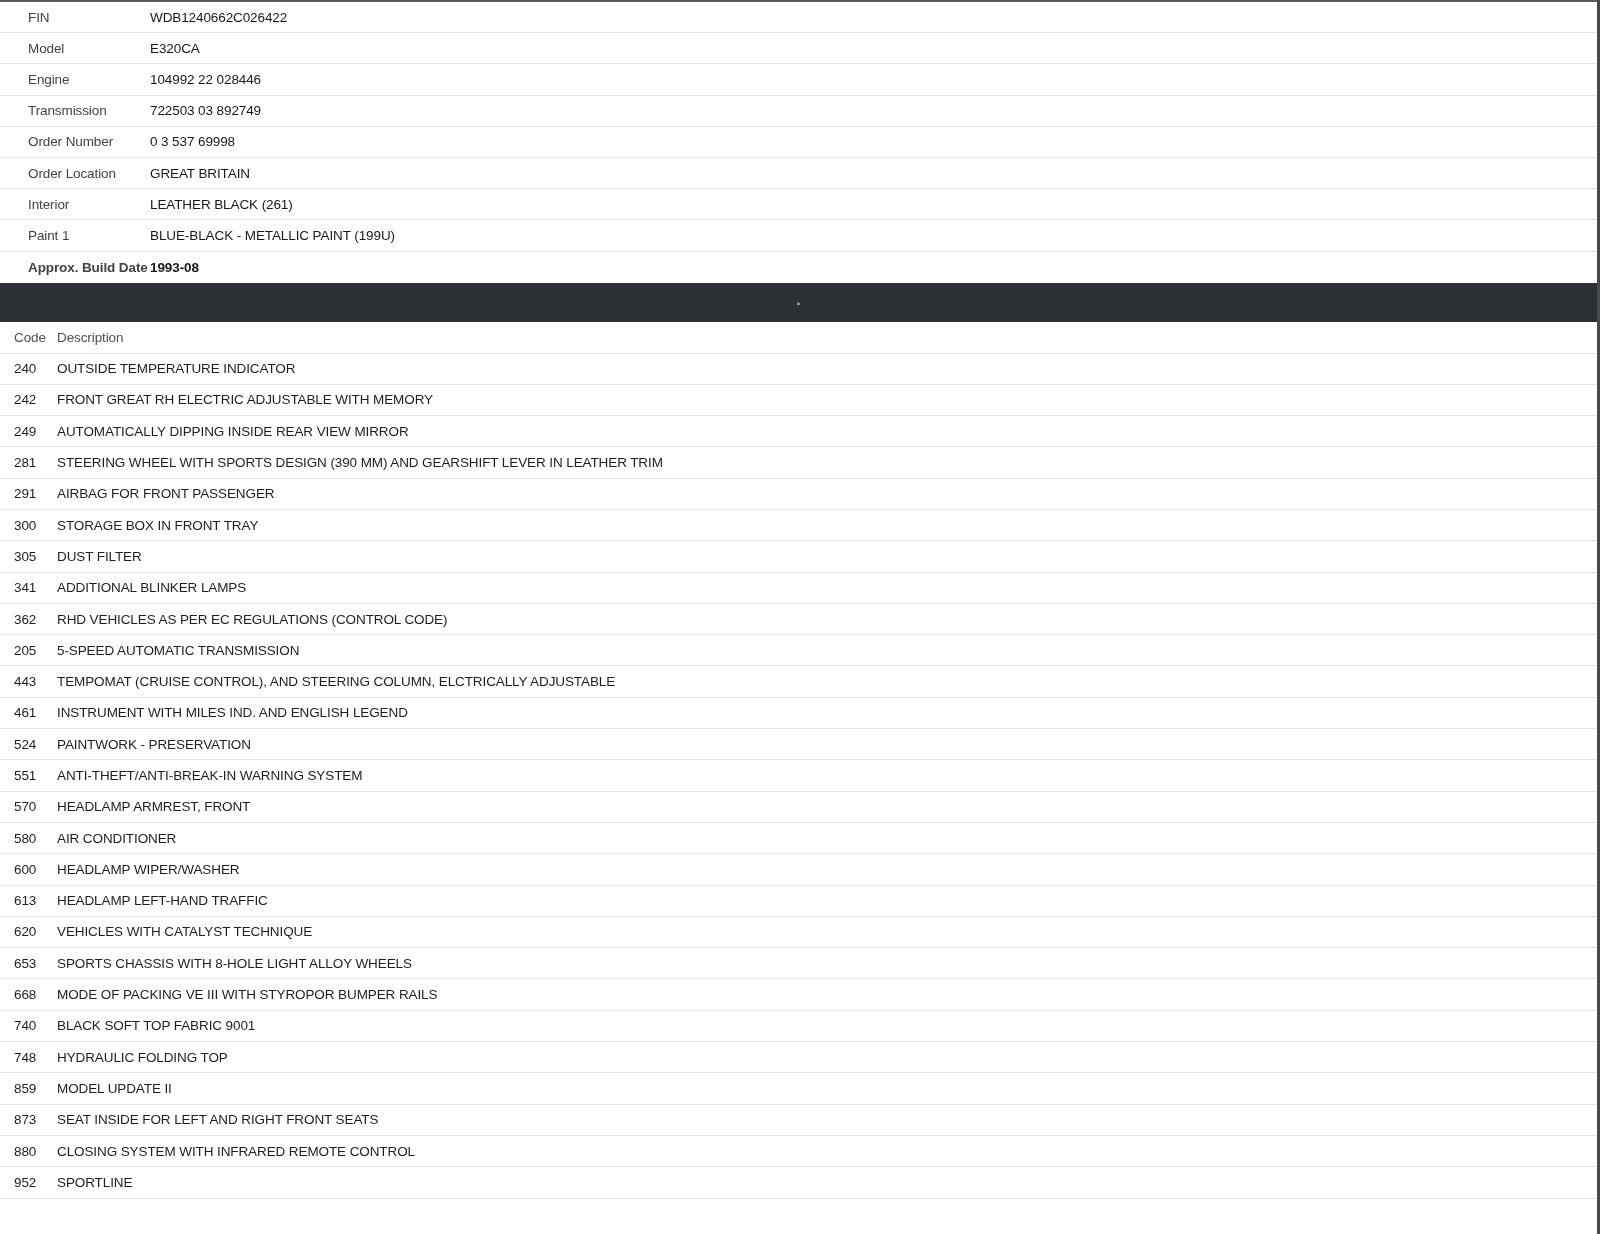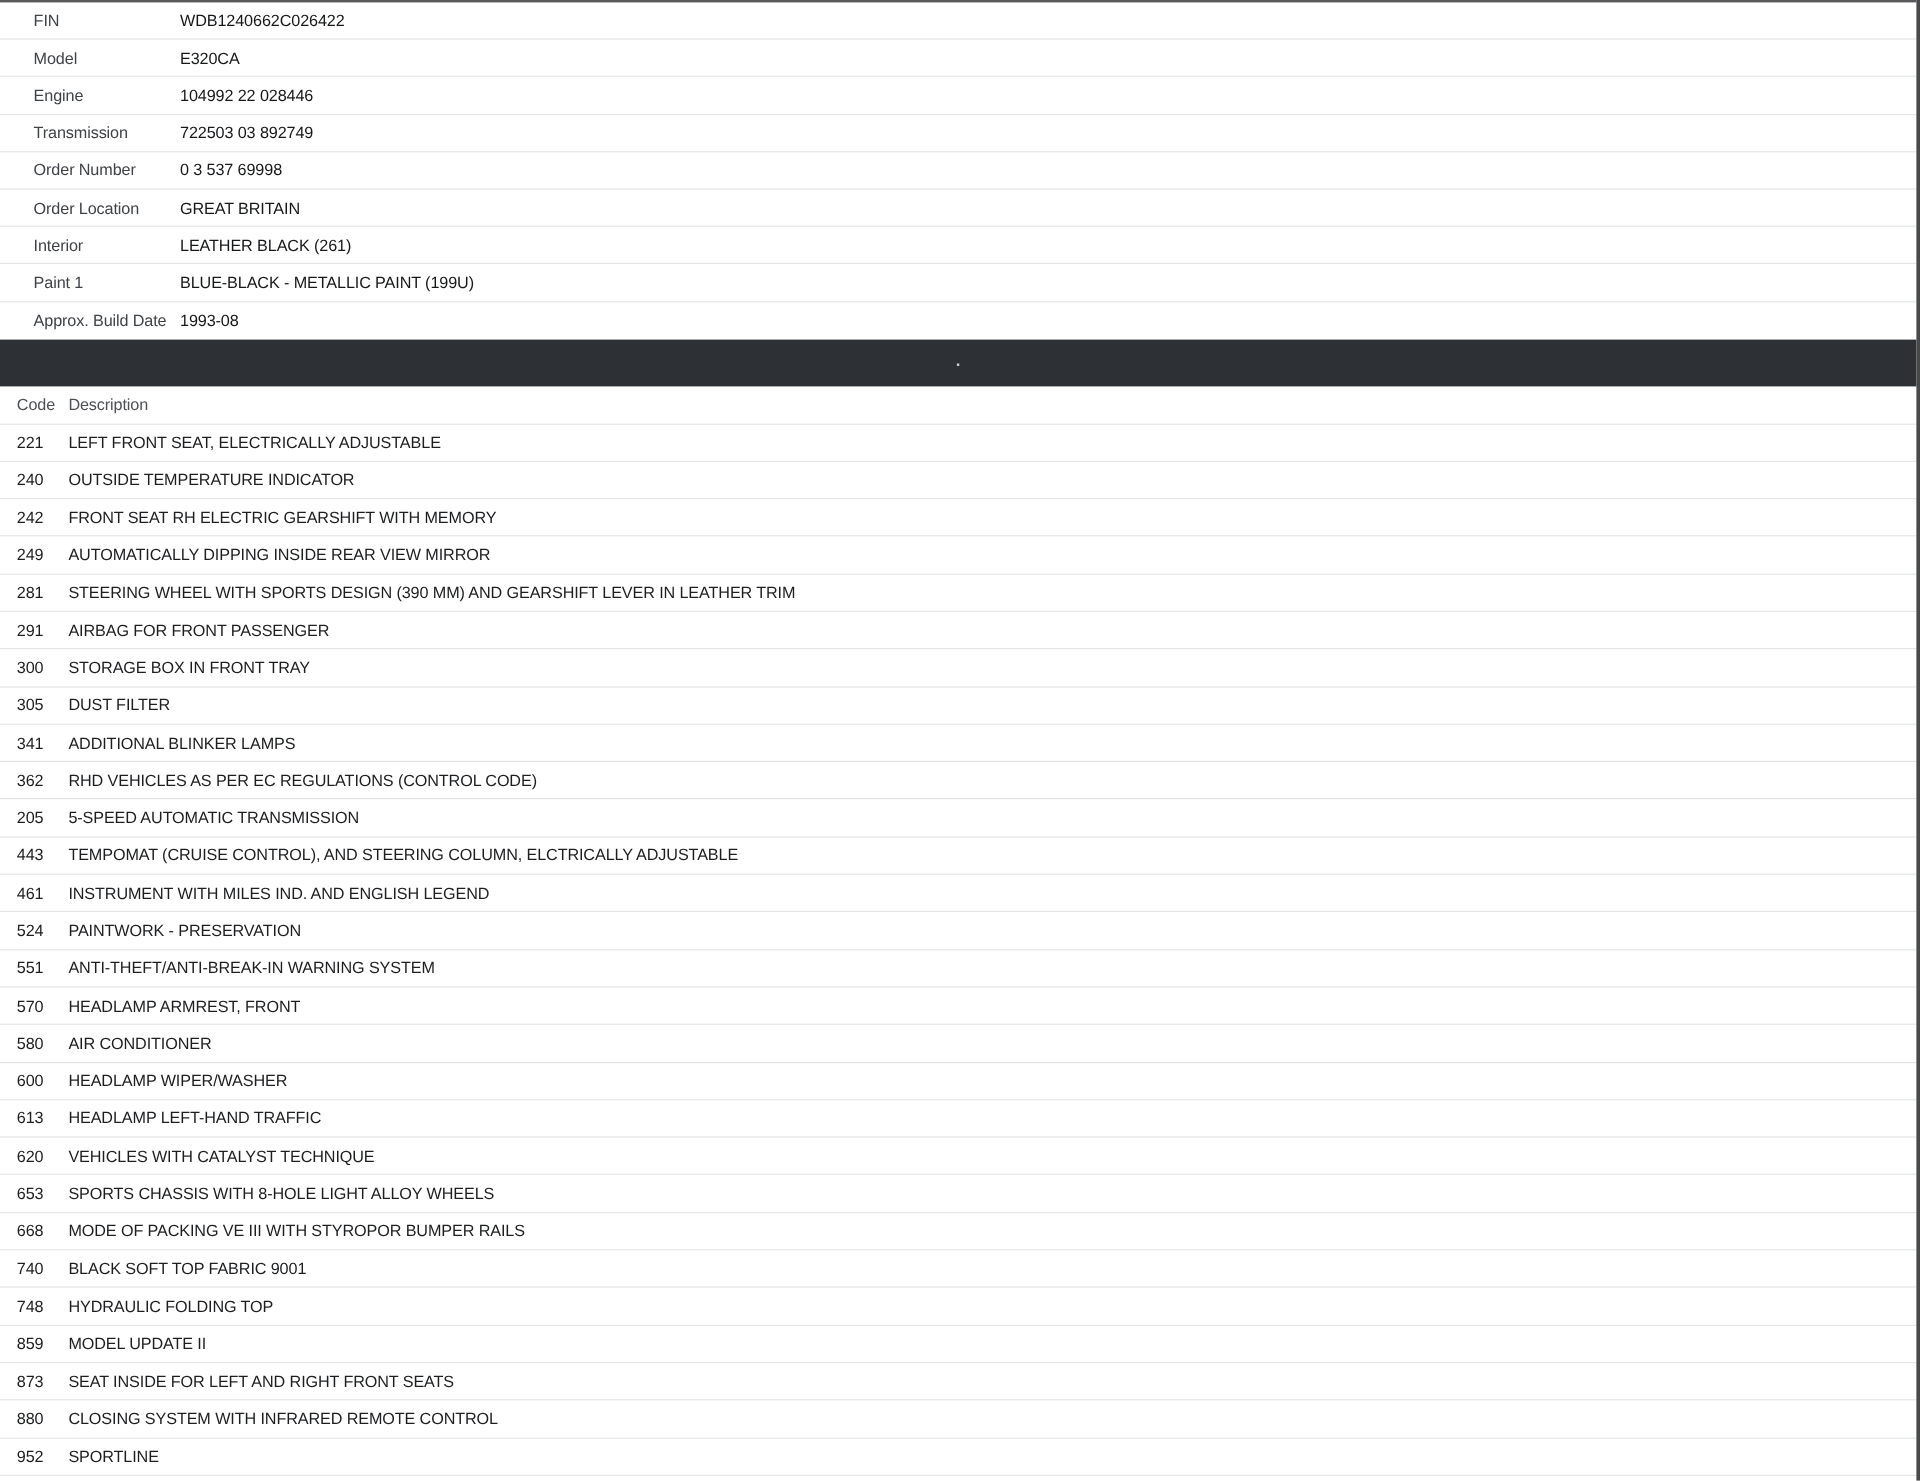--- a/index.html
+++ b/index.html
@@ -27,21 +27,21 @@
   }
   
   .info-table{width:100%;}
   .info-row{
     display:flex;align-items:center;
     height:31.2px;
     border-bottom:1px solid var(--divider);
     font-size:13.5px;
     letter-spacing:-0.1px;
   }
-  .info-row:last-child{border-bottom:none;height:31px;}
+  .info-row:last-child{border-bottom:none;height:31px;font-weight:bold;}
   .info-label{
     width:150px;padding-left:28px;
     color:var(--label);
     flex:0 0 150px;
   }
   .info-value{color:var(--value);}
   
   .dark-bar{
     width:100%;height:39px;
     background:var(--bar-bg);
@@ -137,33 +137,29 @@
   <div class="dark-bar">
     <span class="bar-dot">.</span>
   </div>
 
   <section class="options-table">
     <div class="options-header">
       <span class="code-col">Code</span>
       <span class="desc-col">Description</span>
     </div>
     <div id="options-rows">
-  <div class="option-row">
-    <span class="code-col">221</span>
-    <span class="desc-col">LEFT FRONT SEAT, ELECTRICALLY ADJUSTABLE</span>
-  </div>
 
   <div class="option-row">
     <span class="code-col">240</span>
     <span class="desc-col">OUTSIDE TEMPERATURE INDICATOR</span>
   </div>
 
   <div class="option-row">
     <span class="code-col">242</span>
-    <span class="desc-col">FRONT SEAT RH ELECTRIC GEARSHIFT WITH MEMORY</span>
+    <span class="desc-col">FRONT GREAT RH ELECTRIC ADJUSTABLE WITH MEMORY</span>
   </div>
 
   <div class="option-row">
     <span class="code-col">249</span>
     <span class="desc-col">AUTOMATICALLY DIPPING INSIDE REAR VIEW MIRROR</span>
   </div>
 
   <div class="option-row">
     <span class="code-col">281</span>
     <span class="desc-col">STEERING WHEEL WITH SPORTS DESIGN (390 MM) AND GEARSHIFT LEVER IN LEATHER TRIM</span>

